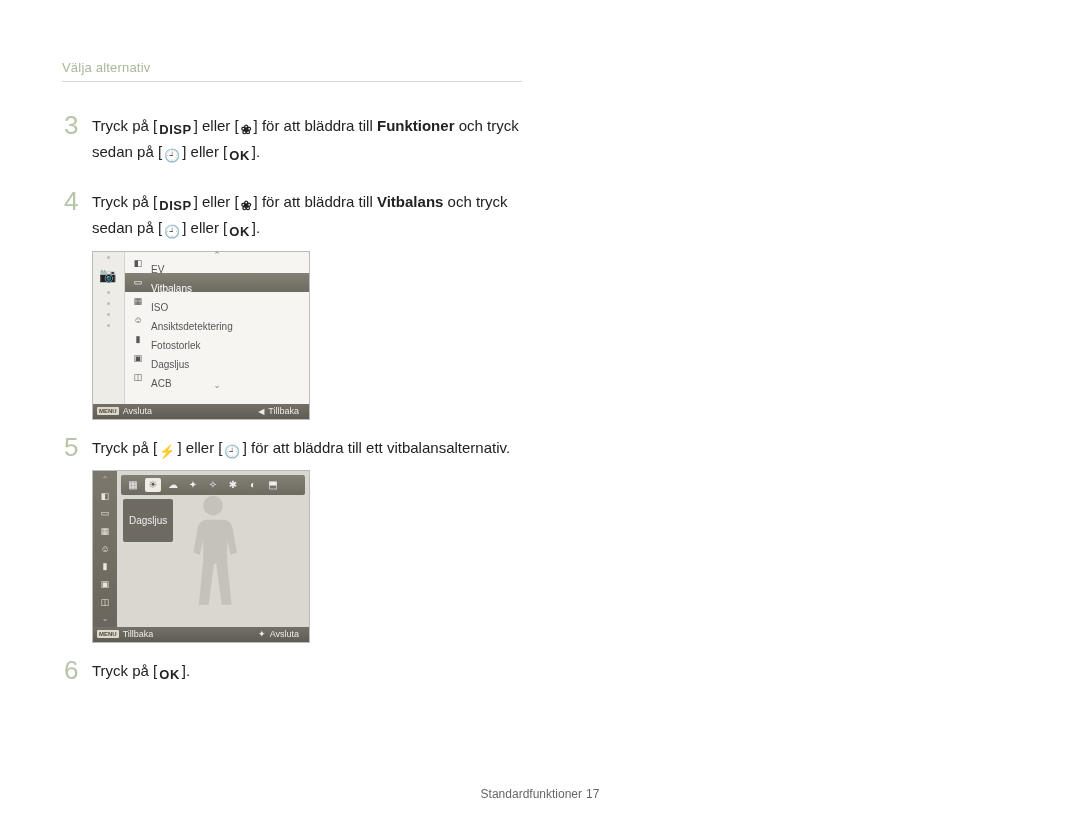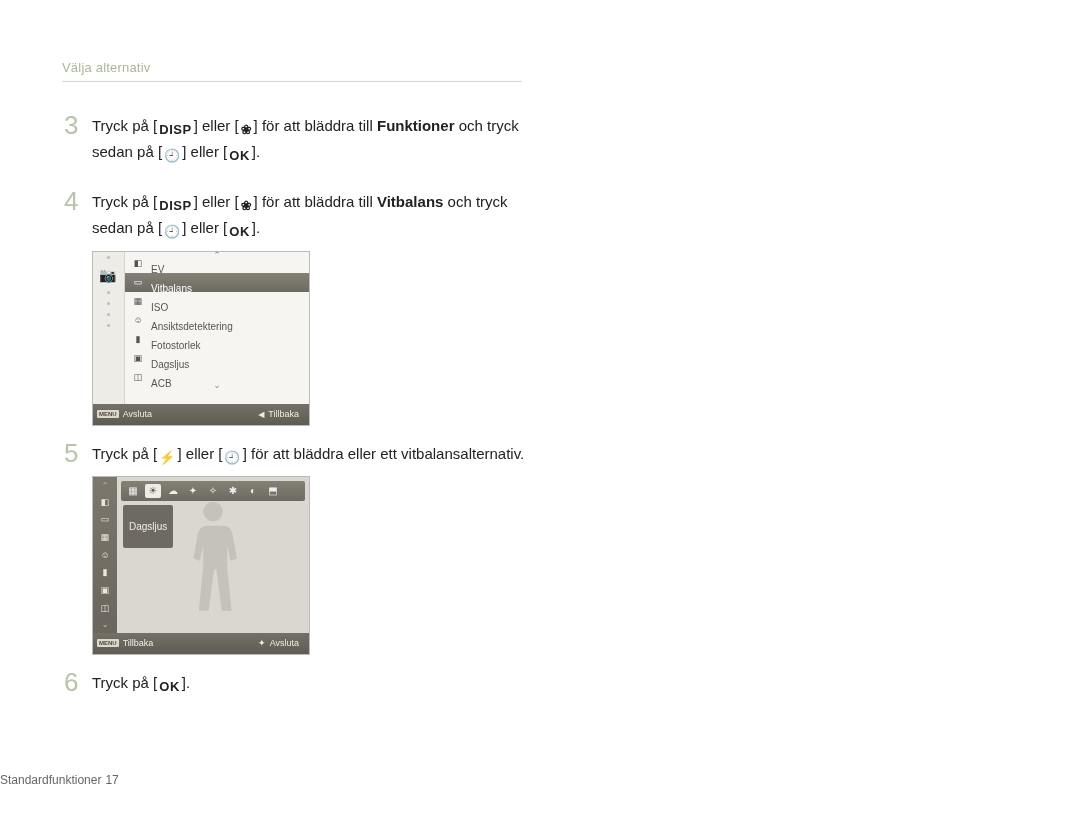--- a/index.html
+++ b/index.html
@@ -126,21 +126,21 @@
     color: #888;
   }
   .chev-up { top: -2px; }
   .chev-dn { bottom: 14px; }
 
   .lcd-foot {
     display: flex;
     background: linear-gradient(#747067,#5f5c54);
     color: #efece5;
     font-size: 9px;
-    height: 21px;
+    height: 15px;
     align-items: center;
   }
   .lcd-foot .f-left {
     display: flex; align-items: center; gap: 4px;
     padding-left: 4px;
     flex: 1;
   }
   .lcd-foot .f-right {
     display: flex; align-items: center; gap: 4px;
     padding-right: 10px;
@@ -217,22 +217,22 @@
     font-size: 10px;
     color: #eee;
     background: rgba(90,87,79,0.85);
     padding: 16px 6px;
     border-radius: 2px;
   }
 
   .footer {
     position: absolute;
     left: 0; right: 0;
-    bottom: 28px;
-    text-align: left;
+    bottom: 14px;
+    text-align: center;
     font-size: 12px;
     color: #666;
   }
   .footer .pn { margin-left: 4px; }
 
   .gap18 { height: 14px; }
 </style>
 </head>
 <body>
 
@@ -307,21 +307,21 @@
       <div class="f-right">
         <span class="tri-l"></span>
         <span>Tillbaka</span>
       </div>
     </div>
   </div>
 
   <div class="step">
     <div class="step-num">5</div>
     <div class="step-body">
-      <span>Tryck på [</span><span class="icon-box">⚡</span><span>] eller [</span><span class="icon-box">🕘</span><span>] för att bläddra eller ett vitbalansalternativ.</span>
+      <span>Tryck på [</span><span class="icon-box">⚡</span><span>] eller [</span><span class="icon-box">🕘</span><span>] för att bläddra till ett vitbalansalternativ.</span>
     </div>
   </div>
 
   <div class="lcd">
     <div class="lcd2-body">
       <div class="lcd2-left" id="lcd2-left">
         <span class="chev">⌃</span>
       <span class="side-ic">◧</span>
           <span class="side-ic">▭</span>
           <span class="side-ic">▦</span>

